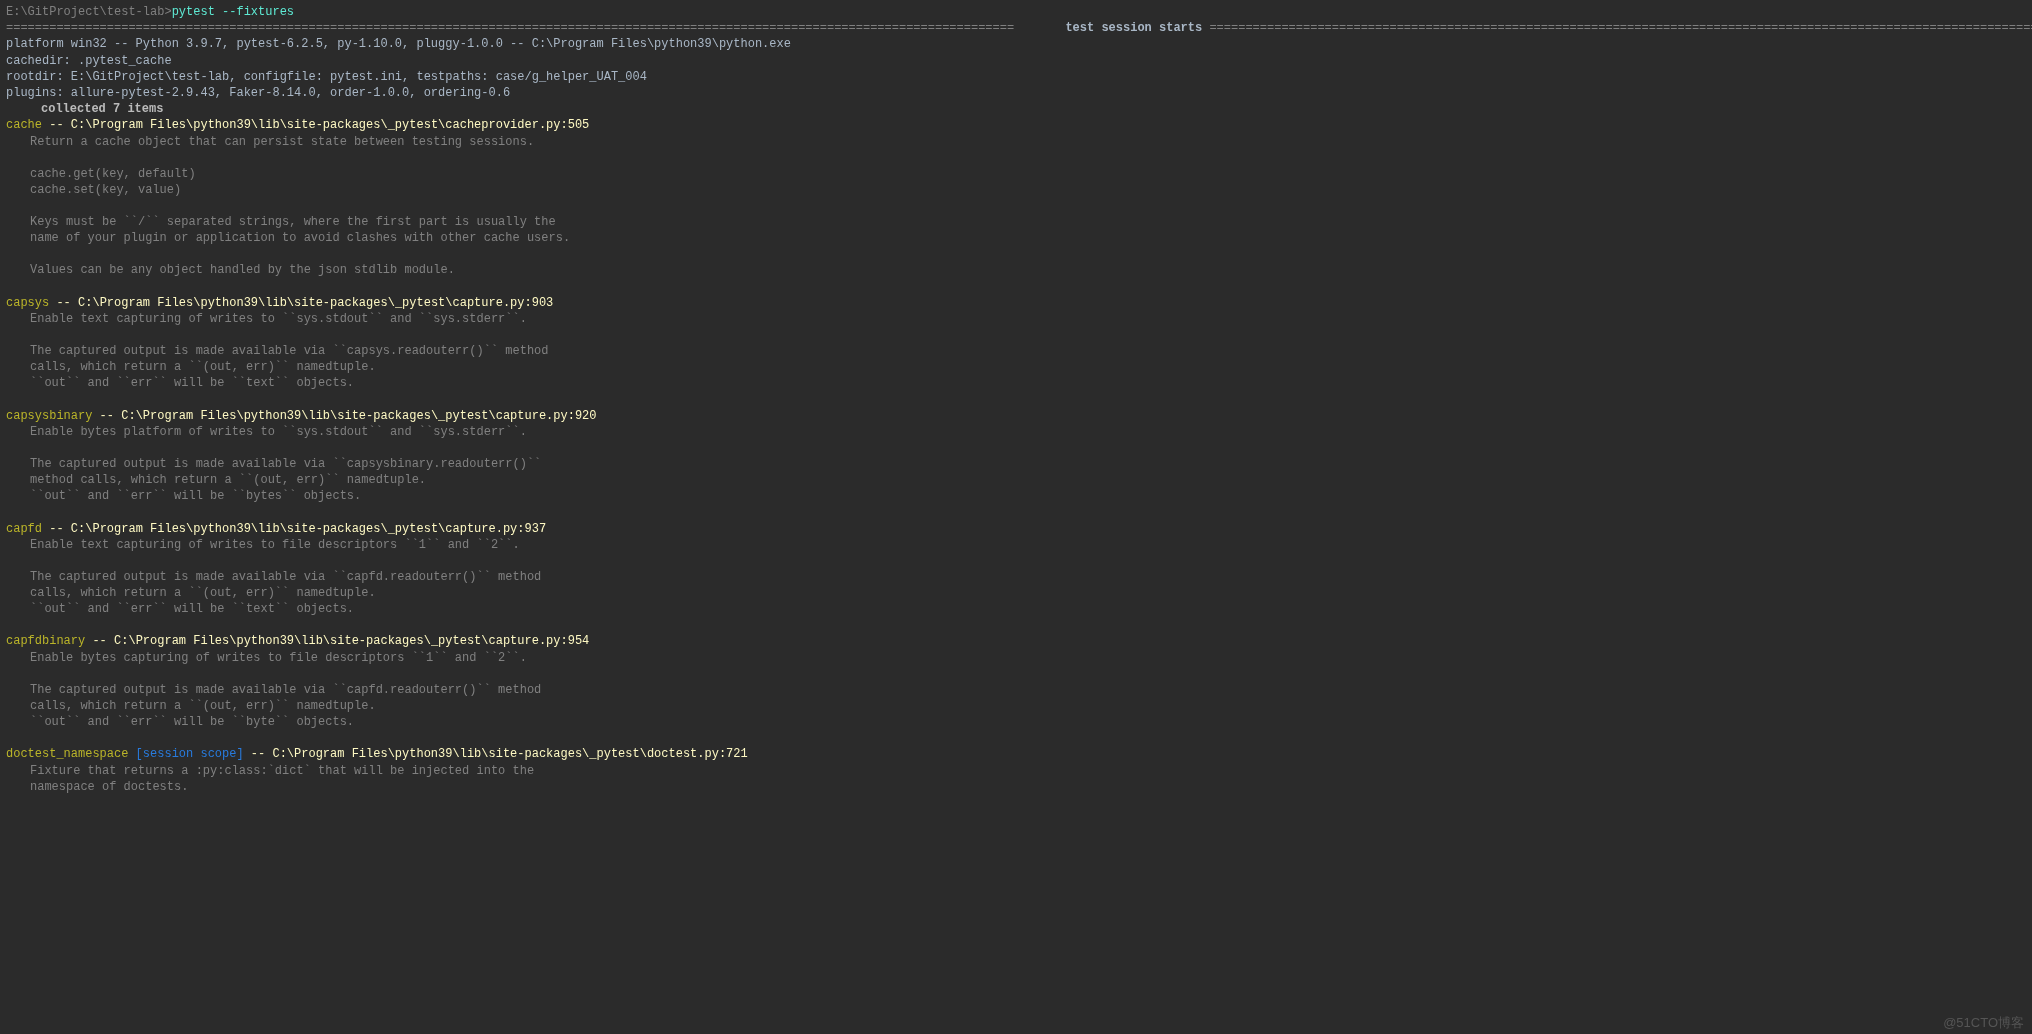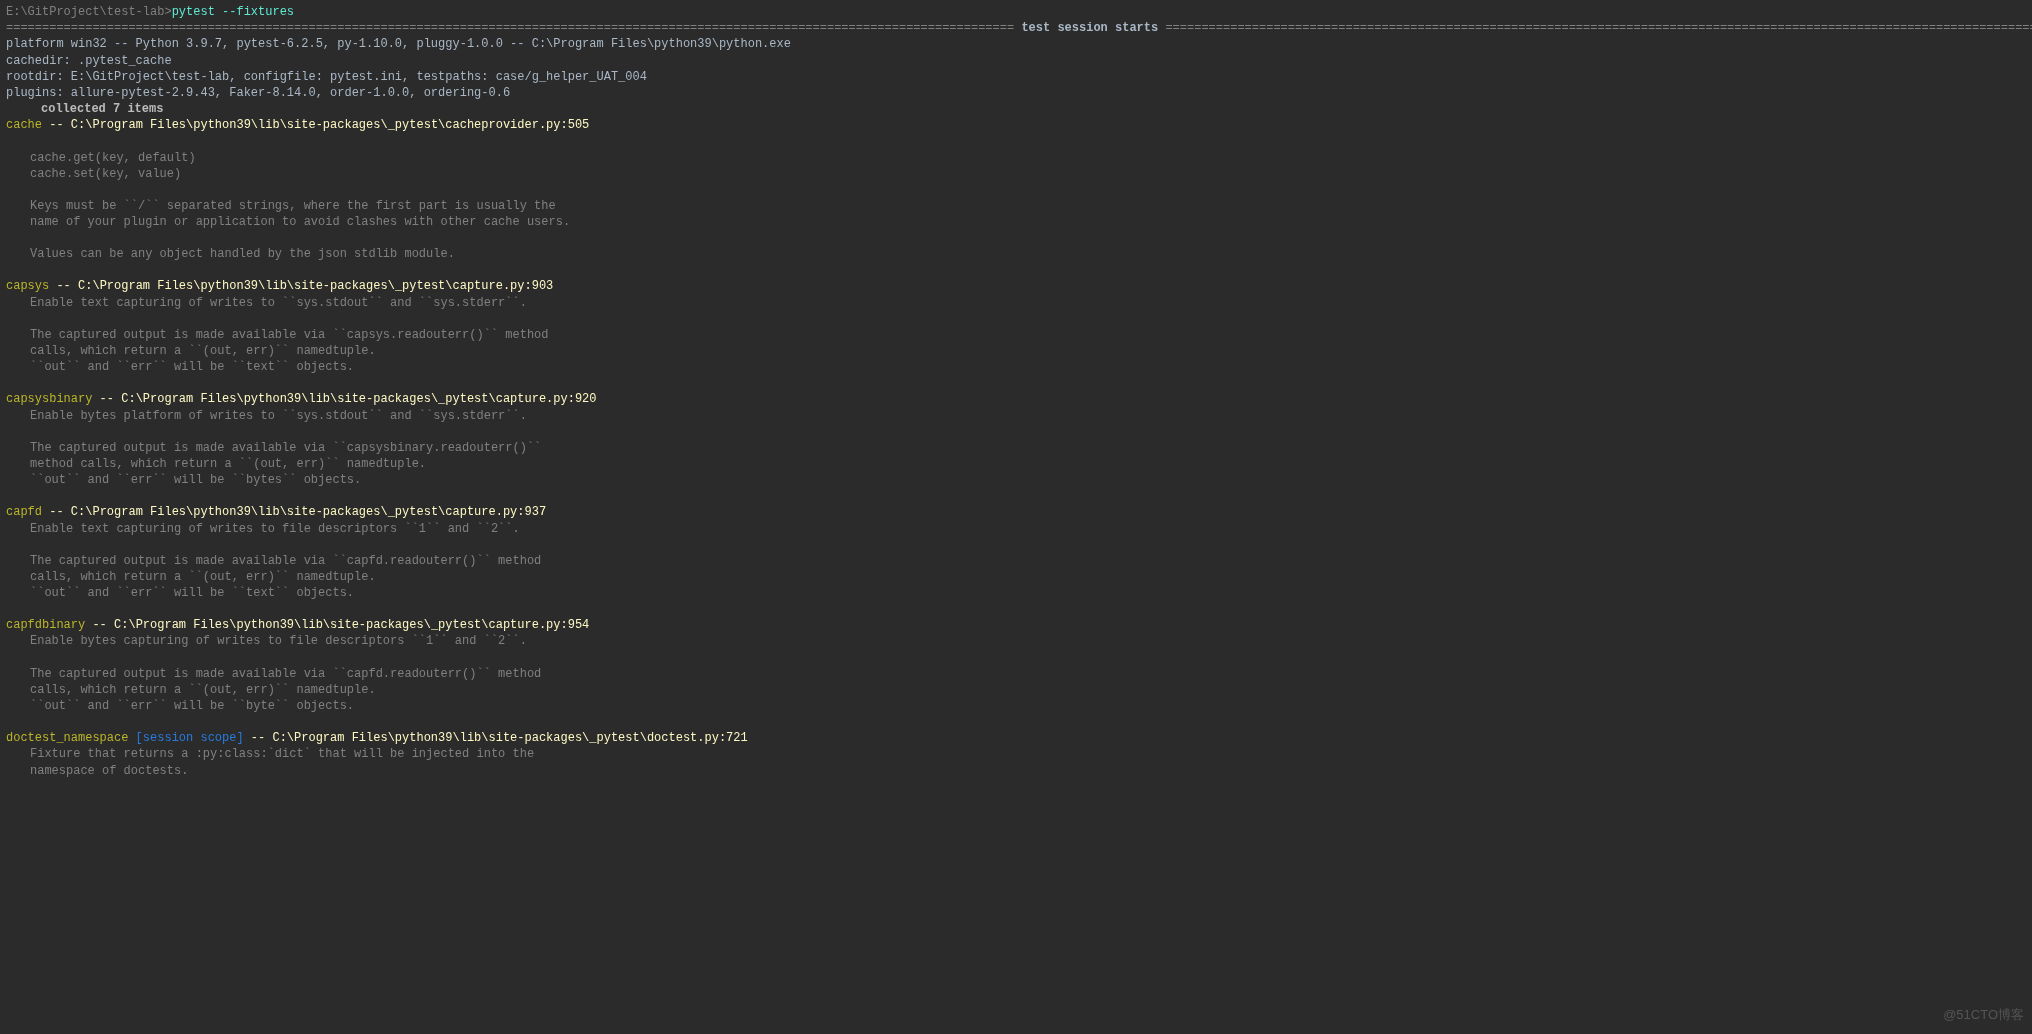--- a/index.html
+++ b/index.html
@@ -12,52 +12,53 @@
       padding: 4px 6px;
       width: 2032px;
       height: 1034px;
       overflow: hidden;
       position: relative;
     }
     .line { white-space: pre; }
     .prompt-line { color: #808080; }
     .prompt-cmd { color: #5eead4; }
     .banner { color: #808080; }
-    .banner-title { color: #a9b7c6; font-weight: bold; }
+    .banner-title { color: #a9b7c6; font-weight: bold; margin-left: 44px; }
     .bold { font-weight: bold; color: #bbbbbb; margin-left: 35px; }
     .fixture-name { color: #bbb529; text-align: right; }
     .fixture-path { color: #fef9c3; }
     .scope { color: #287bde; }
     .desc { color: #808080; }
     .indent { padding-left: 24px; }
     .blank { height: 16px; }
     .watermark {
       position: absolute;
       right: 8px;
-      bottom: 10px;
+      bottom: 2px;
       color: #555;
       font-size: 13px;
       font-family: sans-serif;
     }
   </style>
 </head>
 <body>
 
 <div class="line prompt-line"><span>E:\GitProject\test-lab&gt;</span><span class="prompt-cmd">pytest --fixtures</span></div>
 
 <div class="line banner"><span>============================================================================================================================================ </span><span class="banner-title">test session starts</span><span> =============================================================================================================================================</span></div>
 
 <div class="line">platform win32 -- Python 3.9.7, pytest-6.2.5, py-1.10.0, pluggy-1.0.0 -- C:\Program Files\python39\python.exe</div>
 <div class="line">cachedir: .pytest_cache</div>
 <div class="line">rootdir: E:\GitProject\test-lab, configfile: pytest.ini, testpaths: case/g_helper_UAT_004</div>
 <div class="line">plugins: allure-pytest-2.9.43, Faker-8.14.0, order-1.0.0, ordering-0.6</div>
 <div class="line bold">collected 7 items</div>
 
 <div id="fixtures-container">
     <div class="line"><span class="fixture-name">cache</span><span class="fixture-path"> -- C:\Program Files\python39\lib\site-packages\_pytest\cacheprovider.py:505</span></div>
+    <div class="line indent desc">Return a cache object that can persist state between testing sessions.</div>
     <div class="blank"></div>
     <div class="line indent desc">cache.get(key, default)</div>
     <div class="line indent desc">cache.set(key, value)</div>
     <div class="blank"></div>
     <div class="line indent desc">Keys must be ``/`` separated strings, where the first part is usually the</div>
     <div class="line indent desc">name of your plugin or application to avoid clashes with other cache users.</div>
     <div class="blank"></div>
     <div class="line indent desc">Values can be any object handled by the json stdlib module.</div>
     <div class="blank"></div>
     <div class="line"><span class="fixture-name">capsys</span><span class="fixture-path"> -- C:\Program Files\python39\lib\site-packages\_pytest\capture.py:903</span></div>

